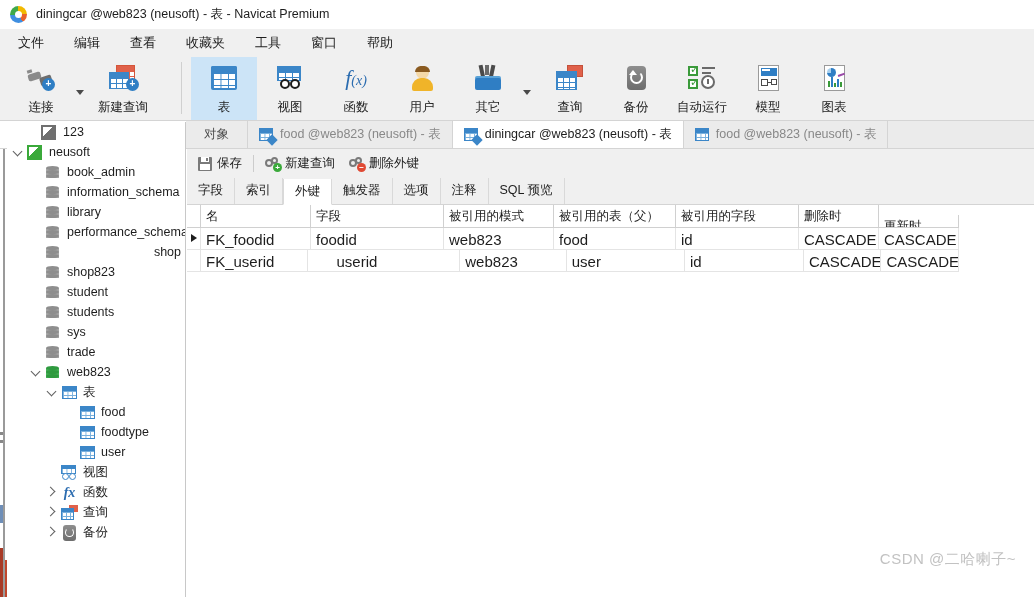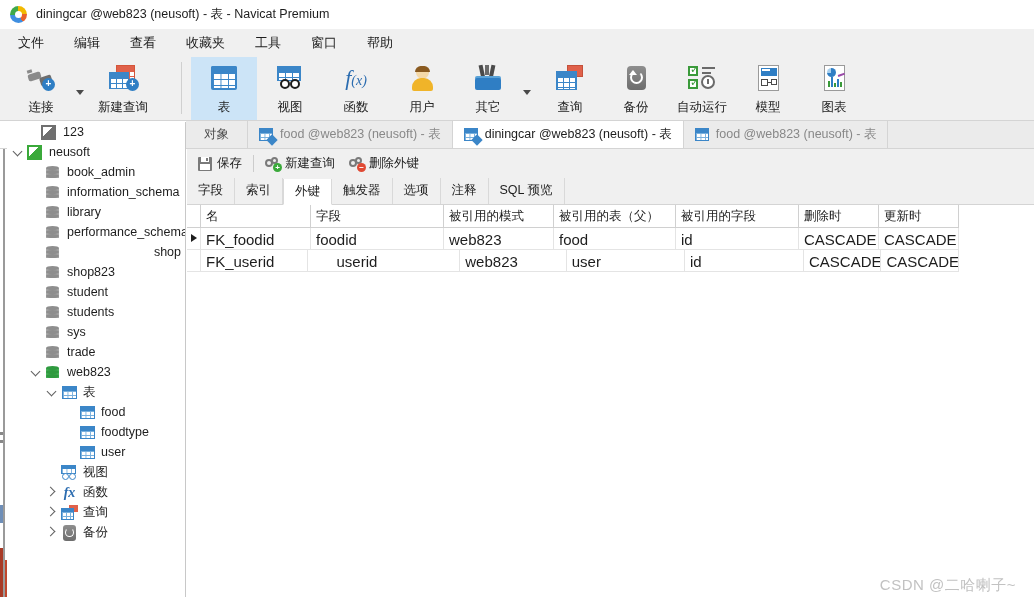--- a/index.html
+++ b/index.html
@@ -381,21 +381,21 @@
     content:''; position:absolute; left:4px; top:6px;
     border-left:6px solid #1d1d1d; border-top:4px solid transparent; border-bottom:4px solid transparent;
   }
   .gr-cell {
     font-size: 15px; color:#1d1d1d; padding: 3px 0 0 5px;
     border-right: 1px solid #e4e4e4; white-space: nowrap; overflow: hidden; cursor: default;
   }
 
   
   .watermark {
-    position: absolute; right: 18px; bottom: 2px;
+    position: absolute; right: 18px; bottom: 28px;
     font-size: 15px; color: #c2c2c2; white-space: nowrap; letter-spacing: 0.5px;
   }
 </style>
 </head>
 <body>
 
 <div id="app">
 
   <div class="edge-sliver"></div>
   <div class="edge-line"></div>
@@ -894,21 +894,21 @@
       <div class="grid-inner">
 
         <div class="grid-head">
           <div class="gh-ind"></div>
           <div class="gh-cell" style="width:110px;">名</div>
           <div class="gh-cell" style="width:133px;">字段</div>
           <div class="gh-cell" style="width:110px;">被引用的模式</div>
           <div class="gh-cell" style="width:122px;">被引用的表（父）</div>
           <div class="gh-cell" style="width:123px;">被引用的字段</div>
           <div class="gh-cell" style="width:80px;">删除时</div>
-          <div class="gh-cell" style="width:80px;">更新时</div>
+          <div class="gh-cell" style="width:80px;margin-top:10px;">更新时</div>
         </div>
 
         <div class="grid-row">
           <div class="gr-ind current"></div>
           <div class="gr-cell" style="width:110px;">FK_foodid</div>
           <div class="gr-cell" style="width:133px;">foodid</div>
           <div class="gr-cell" style="width:110px;">web823</div>
           <div class="gr-cell" style="width:122px;">food</div>
           <div class="gr-cell" style="width:123px;">id</div>
           <div class="gr-cell" style="width:80px;">CASCADE</div>

